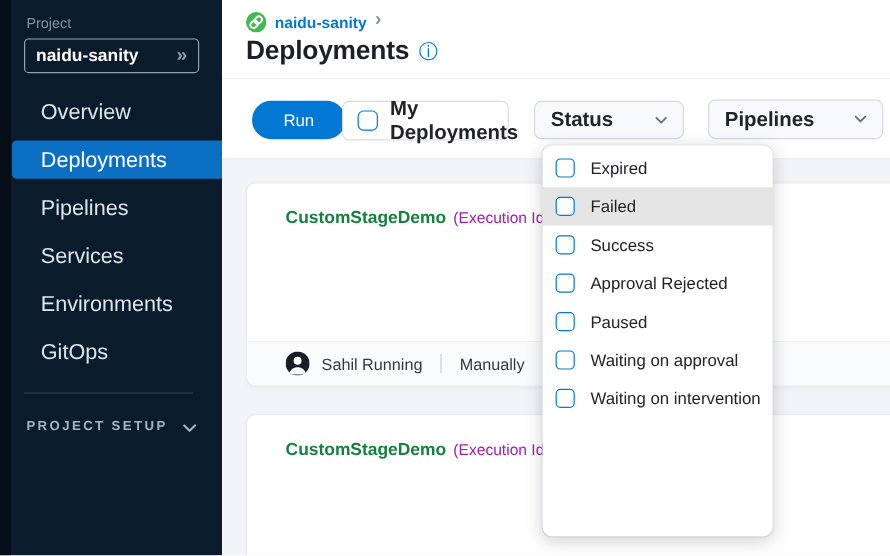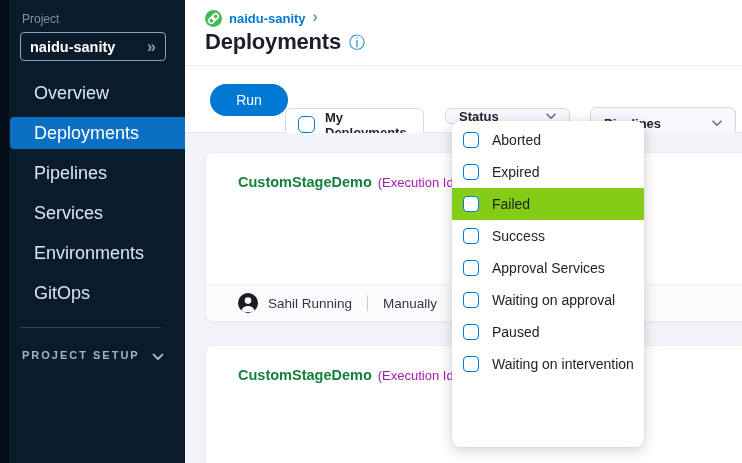--- a/index.html
+++ b/index.html
@@ -31,26 +31,26 @@
   .crumb-link { font-size:13px; font-weight:600; color:#0278D5; }
   .crumb-chevron { font-size:16px; color:#7D93A8; font-weight:600; line-height:1; padding-bottom:2px; }
   .page-title-row { position:absolute; left:20px; top:29px; display:flex; align-items:center; gap:8px; }
   .page-title { font-size:22px; font-weight:800; color:#1E1E2A; letter-spacing:-0.2px; }
   .info-glyph { font-size:16px; color:#0278D5; cursor:pointer; padding-top:3px; }
 
   
   .toolbar { position:absolute; left:185px; top:67px; right:0; height:66px; background:#fff; border-bottom:1px solid #E7E8EC; }
   .run-btn { position:absolute; left:25px; top:17px; width:78px; height:32px; background:#0278D5; color:#fff;
     border:none; border-radius:16px; font-family:inherit; font-size:14px; font-weight:400; cursor:pointer; }
-  .chip-btn { position:absolute; display:flex; align-items:center; font-family:inherit; font-size:13px;
-    font-weight:600; color:#22222A; border-radius:6px; cursor:pointer;margin-top:24px; }
+  .chip-btn { position:absolute; display:flex; align-items:center; font-family:inherit; font-size:17px;
+    font-weight:600; color:#22222A; border-radius:6px; cursor:pointer; }
   .my-dep-btn { left:100px; top:17px; width:139px; height:33px; background:#fff; border:1px solid #D9DAE5;
     gap:10px; padding:0 12px; }
   .select-btn { background:#F8F9FD; border:1px solid #D6D7E3; justify-content:space-between; padding:0 13px; }
-  .status-btn { left:260px; top:17px; width:125px; height:16px; }
+  .status-btn { left:260px; top:17px; width:125px; height:32px; }
   .pipelines-btn { left:405px; top:16px; width:146px; height:33px; }
 
   
   .content { position:absolute; left:185px; top:133px; right:0; bottom:0; background:#F3F4F7; }
 
   .exec-card { position:absolute; left:205px; right:-10px; background:#fff; border:1px solid #ECEDF0;
     border-radius:8px; box-shadow:0 1px 3px rgba(0,0,0,0.05); cursor:pointer; z-index:6; }
   .card-1 { top:152px; height:170px; }
   .card-2 { top:345px; height:150px; }
   .card-title-row { padding:21px 0 0 32px; display:flex; align-items:baseline; gap:6px; white-space:nowrap; overflow:hidden; }
@@ -60,21 +60,21 @@
     border-top:1px solid #EEEFF2; border-radius:0 0 8px 8px; display:flex; align-items:center;
     padding-left:32px; gap:10px; font-size:13.5px; color:#35354A; }
   .pipe-divider { width:1px; height:16px; background:#C9CAD6; margin:0 5px; }
 
   
   .menu { position:absolute; left:452px; top:121px; width:192px; height:326px; background:#fff;
     border-radius:8px; box-shadow:0 3px 14px rgba(40,41,61,0.22), 0 0 1px rgba(40,41,61,0.2);
     padding:3px 0; z-index:10; }
   .menu-item { height:32px; display:flex; align-items:center; gap:13px; padding-left:11px;
     font-size:14px; color:#22222A; cursor:pointer; }
-  .menu-item.highlighted { background:#84cc16; }
+  .menu-item.highlighted { background:#e5e5e5; }
 
   .cb { width:16px; height:16px; flex:none; border:1.5px solid #0278D5; border-radius:4px; background:#fff; cursor:pointer; }
   .cb-lg { width:17px; height:17px; border-radius:5px; }
 
   .icon { display:inline-flex; flex:none; }
 </style>
 </head>
 <body>
 
 <div id="app">
@@ -178,45 +178,41 @@
   <div class="exec-card card-2">
     <div class="card-title-row">
       <span class="card-title">CustomStageDemo</span>
       <span class="card-subtitle">(Execution Id</span>
     </div>
   </div>
 
   <div class="menu">
     <div class="menu-item">
       <span class="cb"></span>
-      <span>Aborted</span>
-    </div>
-    <div class="menu-item">
-      <span class="cb"></span>
       <span>Expired</span>
     </div>
     <div class="menu-item highlighted">
       <span class="cb"></span>
       <span>Failed</span>
     </div>
     <div class="menu-item">
       <span class="cb"></span>
       <span>Success</span>
     </div>
     <div class="menu-item">
       <span class="cb"></span>
-      <span>Approval Services</span>
+      <span>Approval Rejected</span>
+    </div>
+    <div class="menu-item">
+      <span class="cb"></span>
+      <span>Paused</span>
     </div>
     <div class="menu-item">
       <span class="cb"></span>
       <span>Waiting on approval</span>
     </div>
     <div class="menu-item">
       <span class="cb"></span>
-      <span>Paused</span>
-    </div>
-    <div class="menu-item">
-      <span class="cb"></span>
       <span>Waiting on intervention</span>
     </div>
   </div>
 
 </div>
 
 </body></html>

